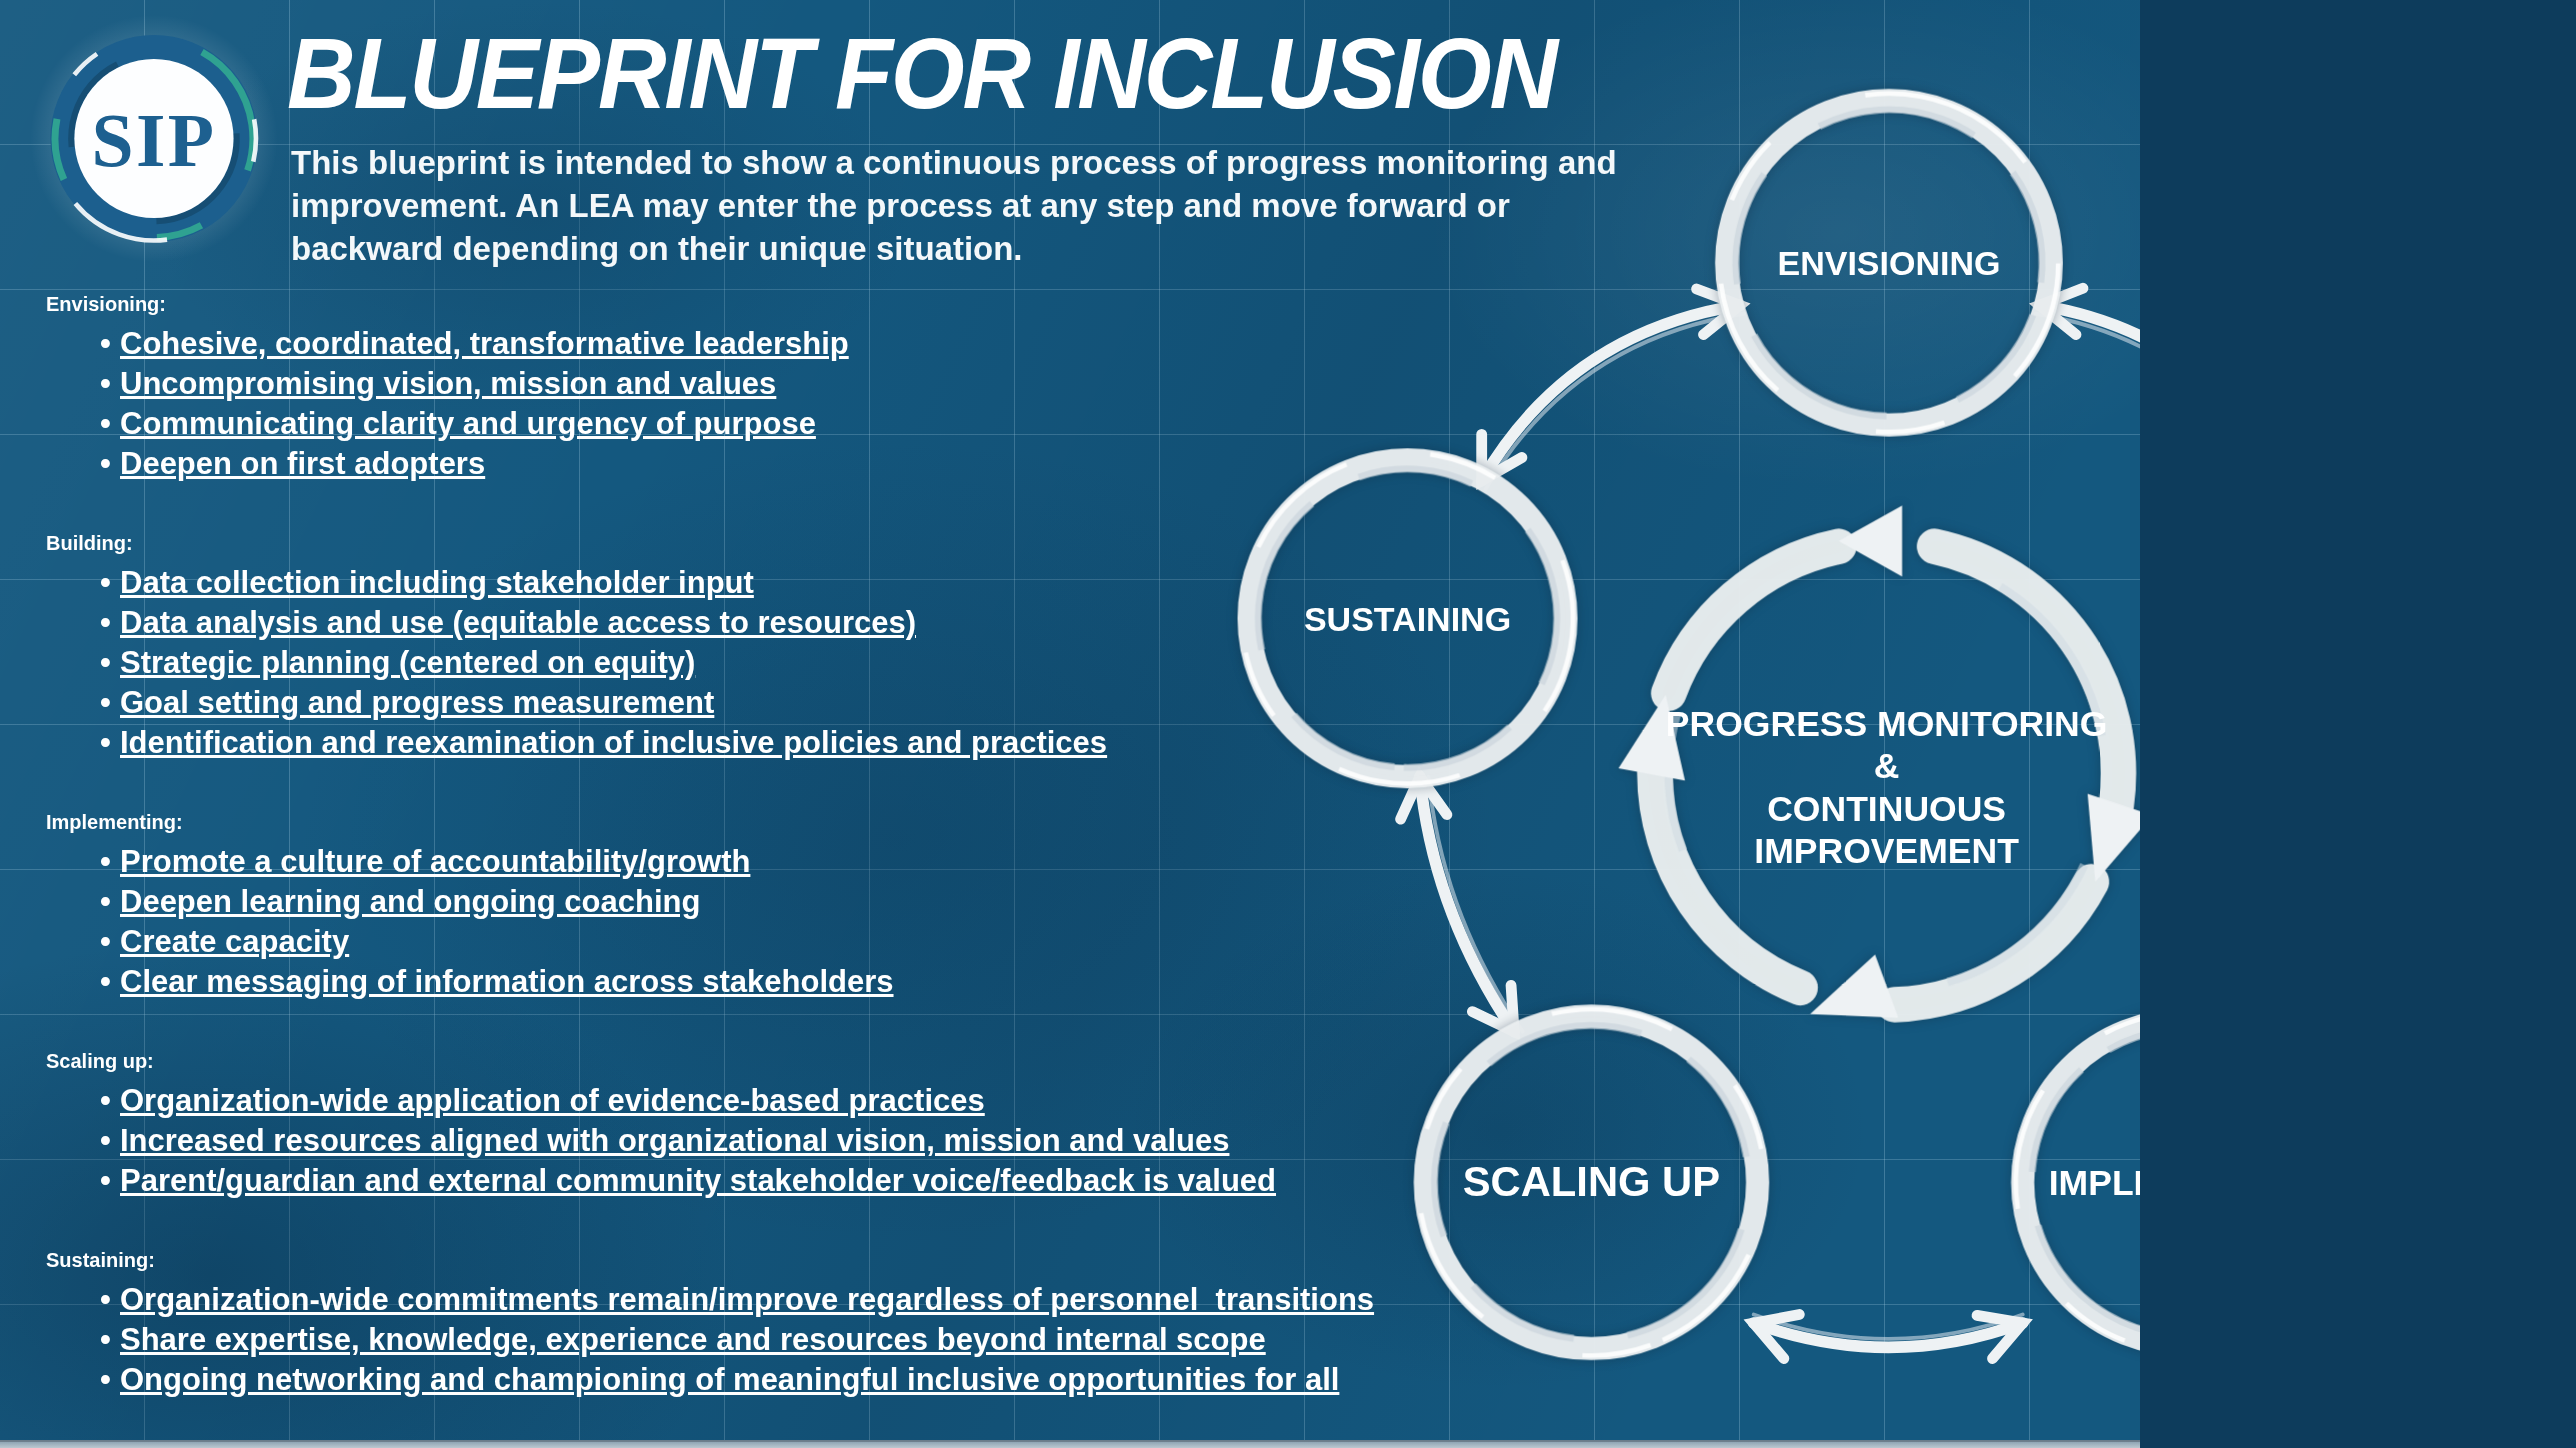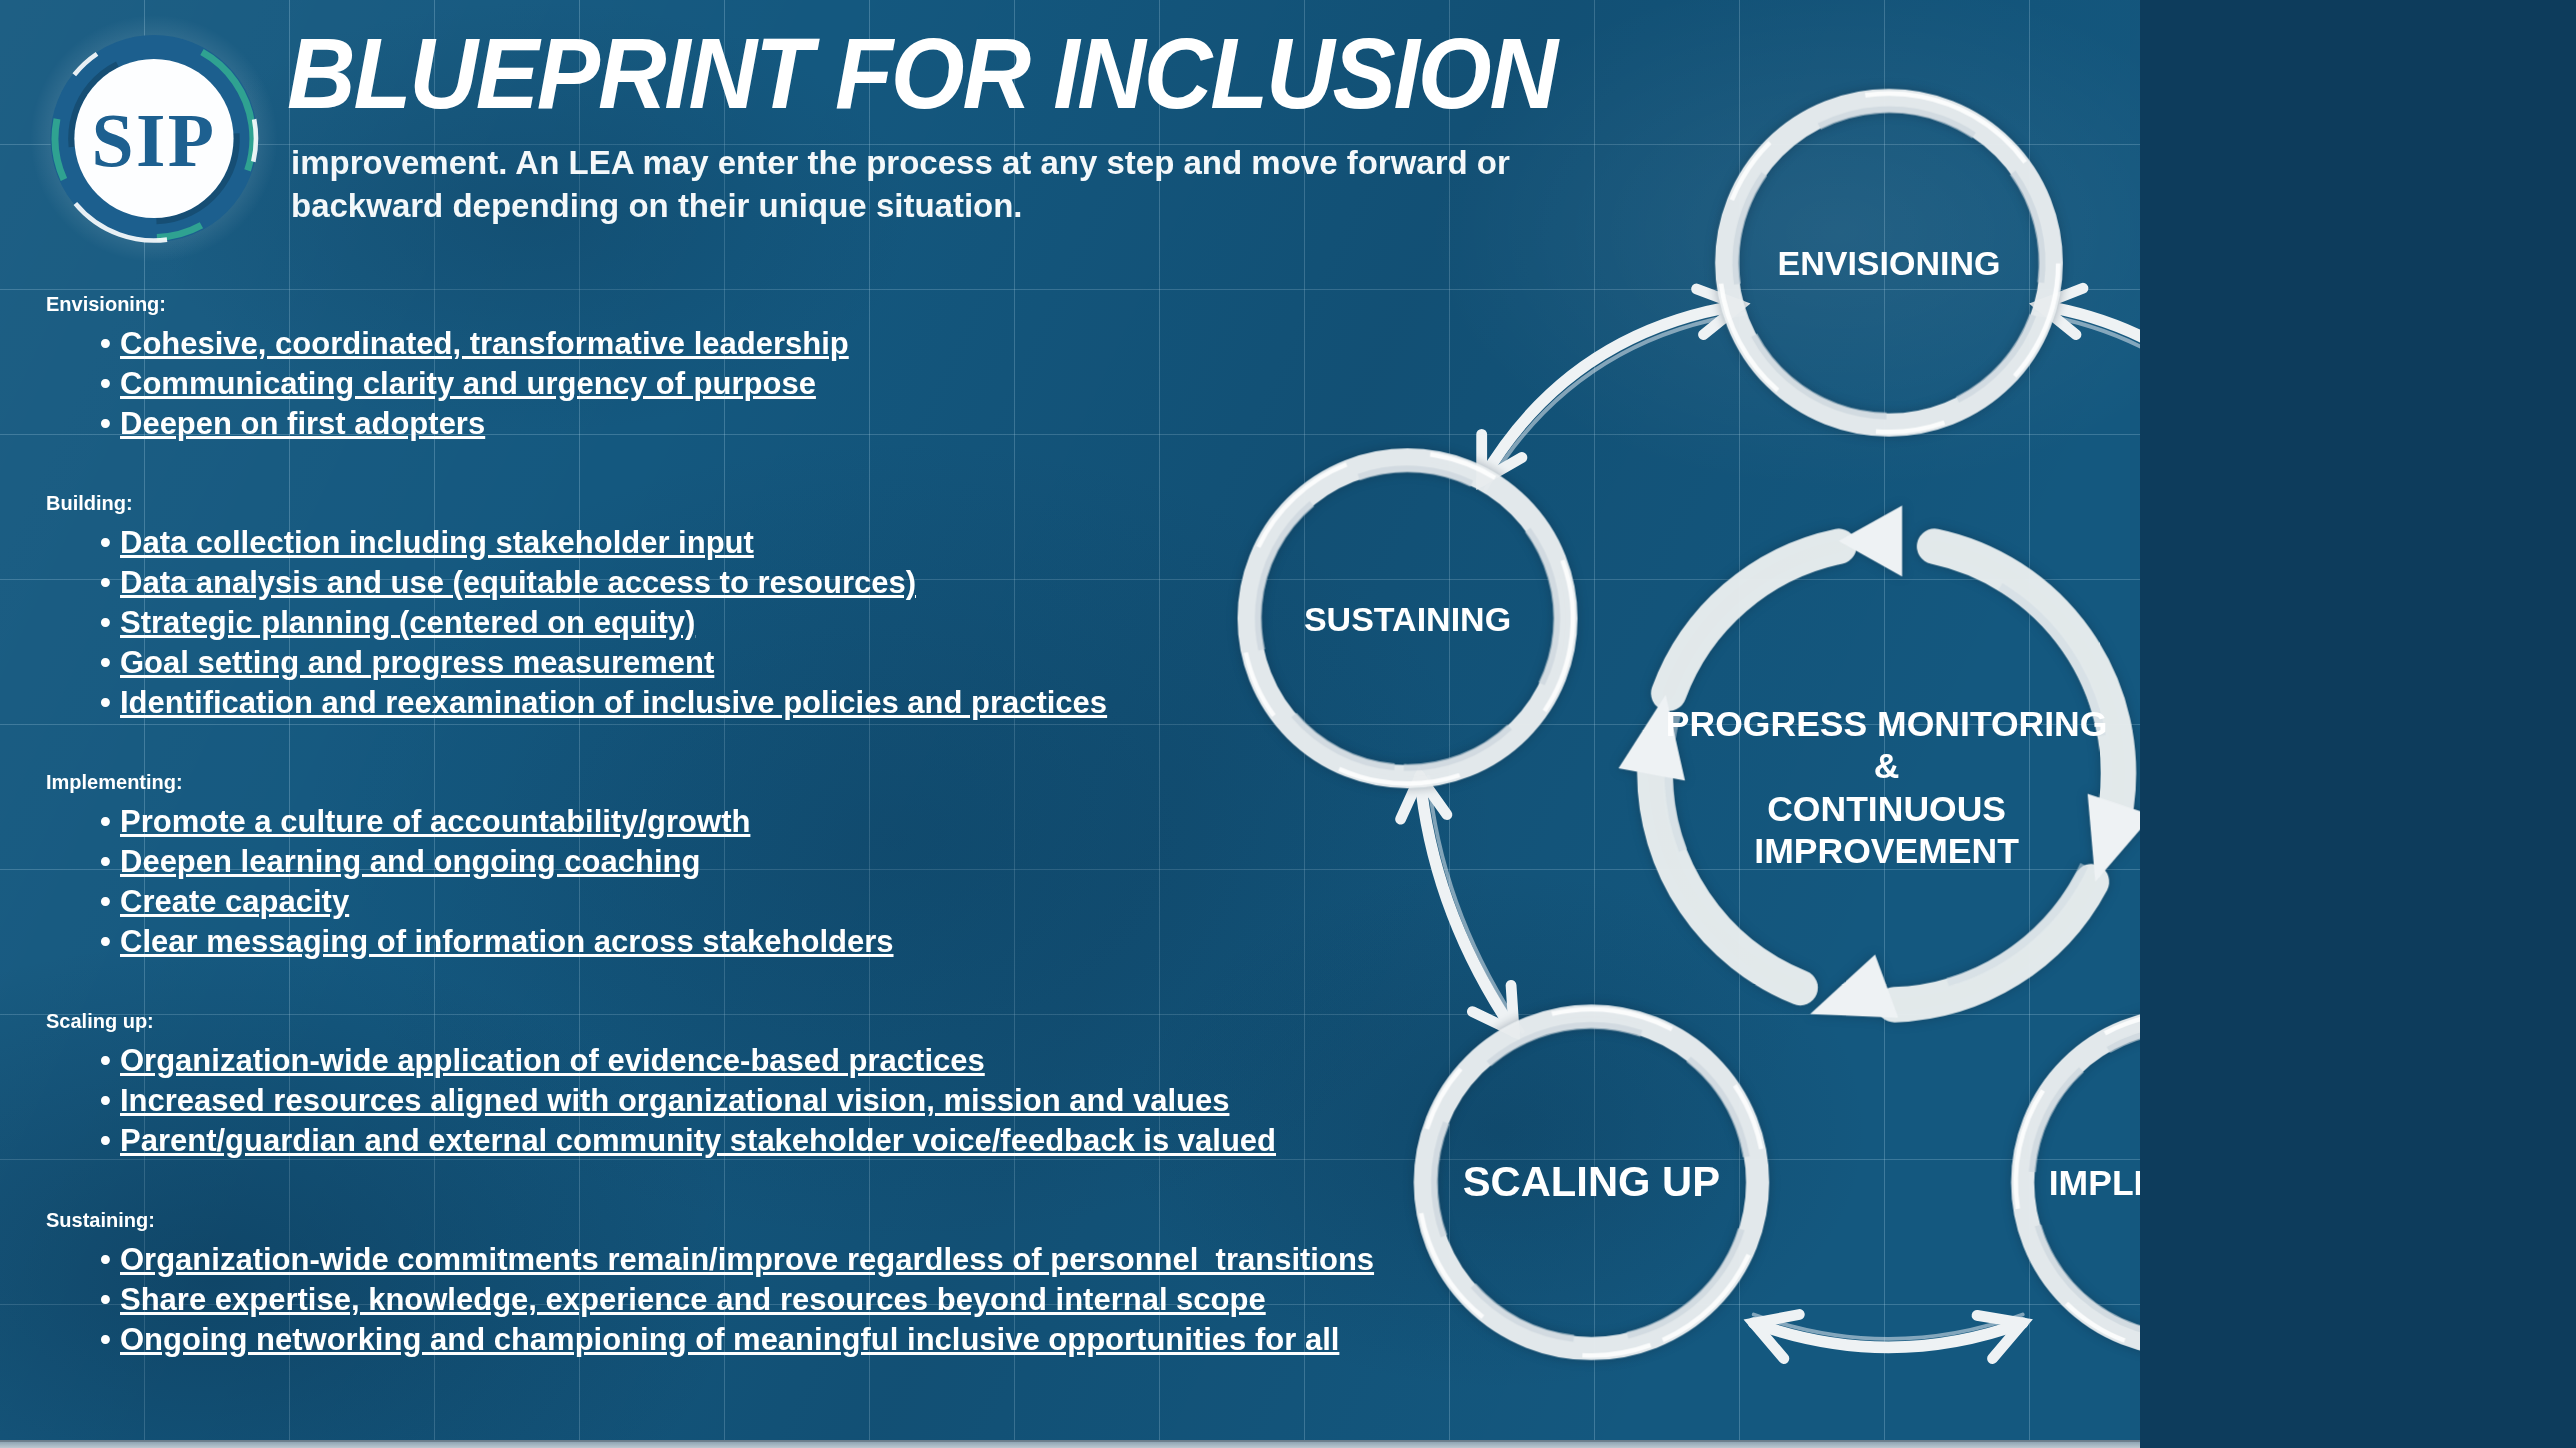--- a/index.html
+++ b/index.html
@@ -83,30 +83,32 @@
       <circle cx="163" cy="165" r="128" fill="none" stroke="#2fa291" stroke-width="9" stroke-dasharray="120 95 60 150 80 240" transform="rotate(-35 163 165)"></circle>
       <circle cx="163" cy="165" r="132" fill="none" stroke="rgba(255,255,255,0.9)" stroke-width="6" stroke-dasharray="70 180 40 260 55 160" transform="rotate(110 163 165)"></circle>
       <circle cx="163" cy="165" r="107" fill="none" stroke="#164e74" stroke-width="8" stroke-dasharray="90 160 130 210" transform="rotate(40 163 165)"></circle>
       <circle cx="163" cy="165" r="103" fill="#fdfeff"></circle>
       <text x="163" y="200" text-anchor="middle" class="logo-sip-text">SIP</text>
     </svg>
   </div>
 
   <h1 class="title">BLUEPRINT FOR INCLUSION</h1>
   <div class="description">
+    <div>This blueprint is intended to show a continuous process of progress monitoring and</div>
     <div>improvement. An LEA may enter the process at any step and move forward or</div>
     <div>backward depending on their unique situation.</div>
   </div>
 
   <div class="sections">
 
     <div class="section">
       <h2>Envisioning:</h2>
       <ul>
         <li>Cohesive, coordinated, transformative leadership</li>
+        <li>Uncompromising vision, mission and values</li>
         <li>Communicating clarity and urgency of purpose</li>
         <li>Deepen on first adopters</li>
       </ul>
     </div>
 
     <div class="section">
       <h2>Building:</h2>
       <ul>
         <li>Data collection including stakeholder input</li>
         <li>Data analysis and use (equitable access to resources)</li>

